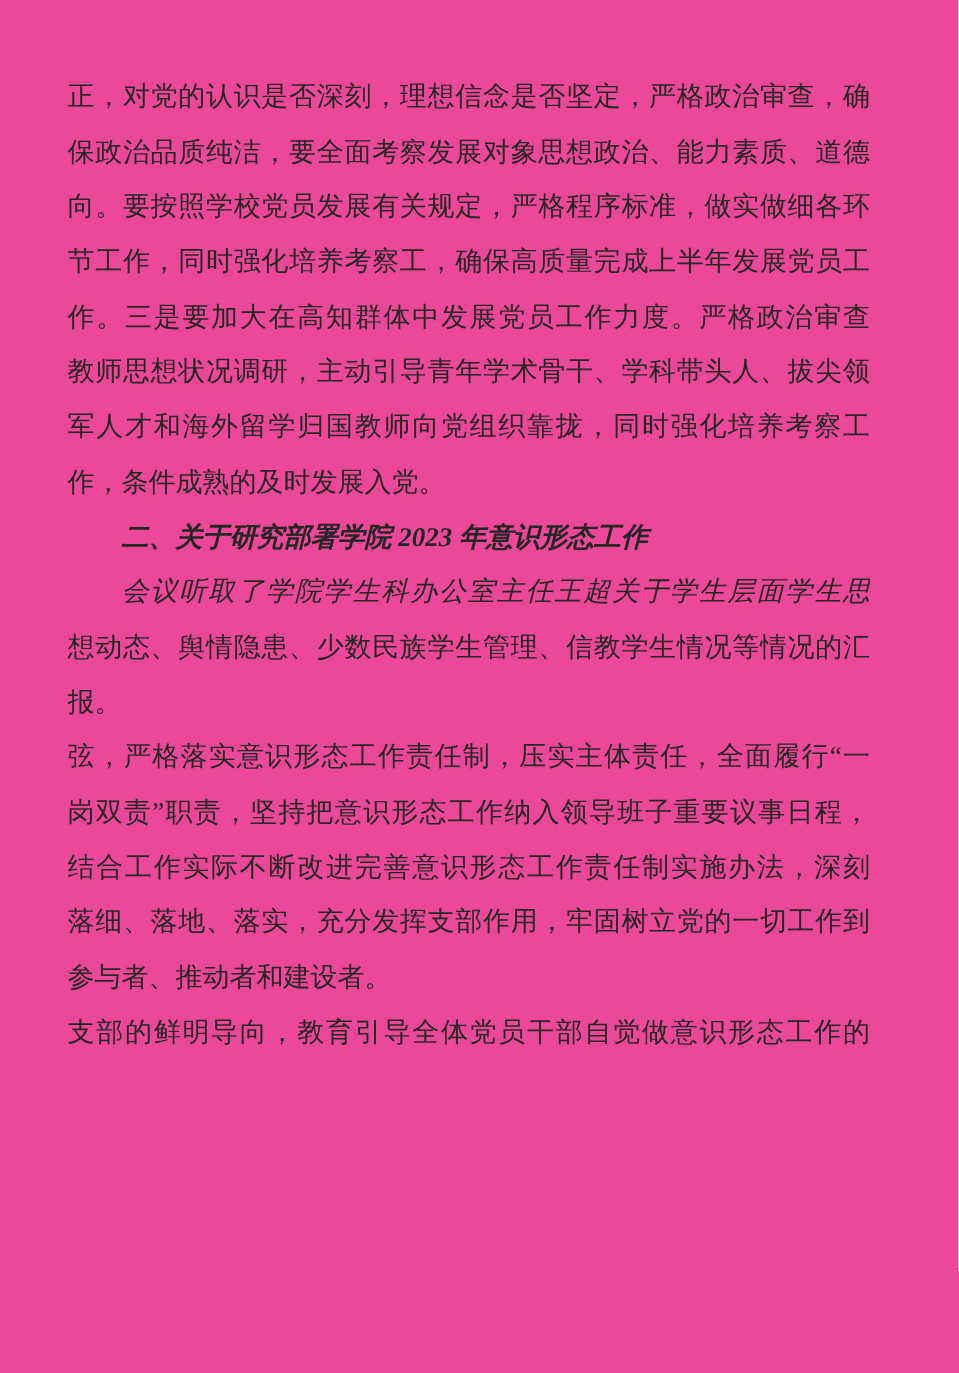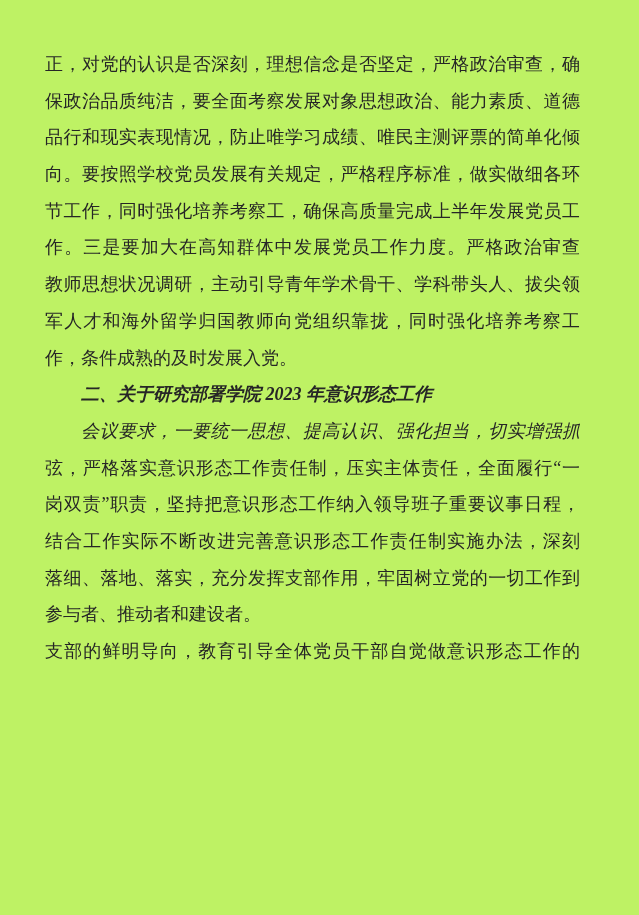--- a/index.html
+++ b/index.html
@@ -42,38 +42,41 @@
     text-indent: 2em;
     font-style: italic;
   }
   .paragraph.heading .line {
     font-weight: 700;
   }
 </style>
 </head>
 <body>
 
-<div class="page" style="background: #bef264; color: rgb(38, 38, 38);">
+<div class="page" style="background: #ec4899; color: rgb(38, 38, 38);">
   <div>
       <div class="paragraph body">
         <div class="line fill">正，对党的认识是否深刻，理想信念是否坚定，严格政治审查，确</div>
         <div class="line fill">保政治品质纯洁，要全面考察发展对象思想政治、能力素质、道德</div>
-        <div class="line fill">品行和现实表现情况，防止唯学习成绩、唯民主测评票的简单化倾</div>
         <div class="line fill">向。要按照学校党员发展有关规定，严格程序标准，做实做细各环</div>
         <div class="line fill">节工作，同时强化培养考察工，确保高质量完成上半年发展党员工</div>
         <div class="line fill">作。三是要加大在高知群体中发展党员工作力度。严格政治审查</div>
         <div class="line fill">教师思想状况调研，主动引导青年学术骨干、学科带头人、拔尖领</div>
         <div class="line fill">军人才和海外留学归国教师向党组织靠拢，同时强化培养考察工</div>
         <div class="line">作，条件成熟的及时发展入党。</div>
       </div>
       <div class="paragraph heading">
         <div class="line indent">二、关于研究部署学院 2023 年意识形态工作</div>
       </div>
       <div class="paragraph body">
-        <div class="line fill indent">会议要求，一要统一思想、提高认识、强化担当，切实增强抓</div>
+        <div class="line fill indent">会议听取了学院学生科办公室主任王超关于学生层面学生思</div>
+        <div class="line fill">想动态、舆情隐患、少数民族学生管理、信教学生情况等情况的汇</div>
+        <div class="line">报。</div>
+      </div>
+      <div class="paragraph body">
         <div class="line fill">弦，严格落实意识形态工作责任制，压实主体责任，全面履行“一</div>
         <div class="line fill">岗双责”职责，坚持把意识形态工作纳入领导班子重要议事日程，</div>
         <div class="line fill">结合工作实际不断改进完善意识形态工作责任制实施办法，深刻</div>
         <div class="line fill">落细、落地、落实，充分发挥支部作用，牢固树立党的一切工作到</div>
         <div class="line">参与者、推动者和建设者。</div>
         <div class="line fill">支部的鲜明导向，教育引导全体党员干部自觉做意识形态工作的</div>
       </div>
     </div>
 </div>
 

